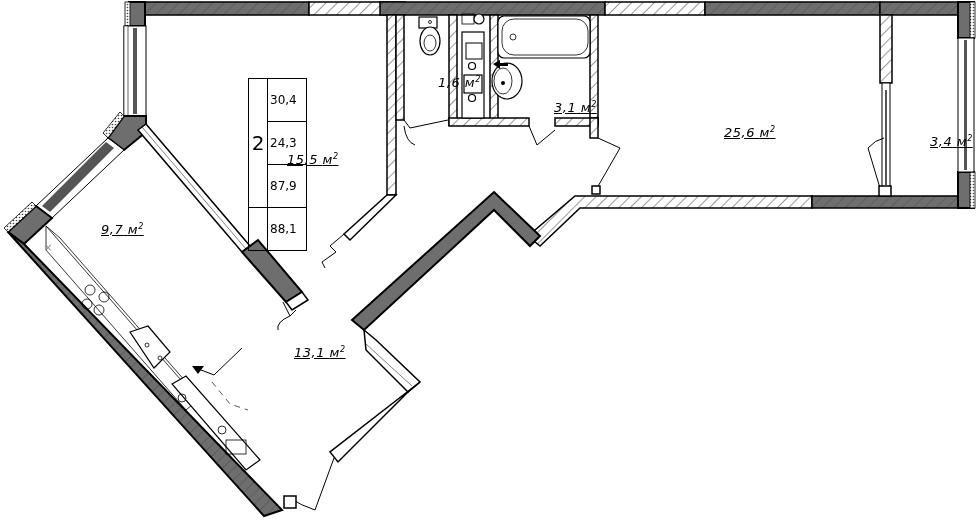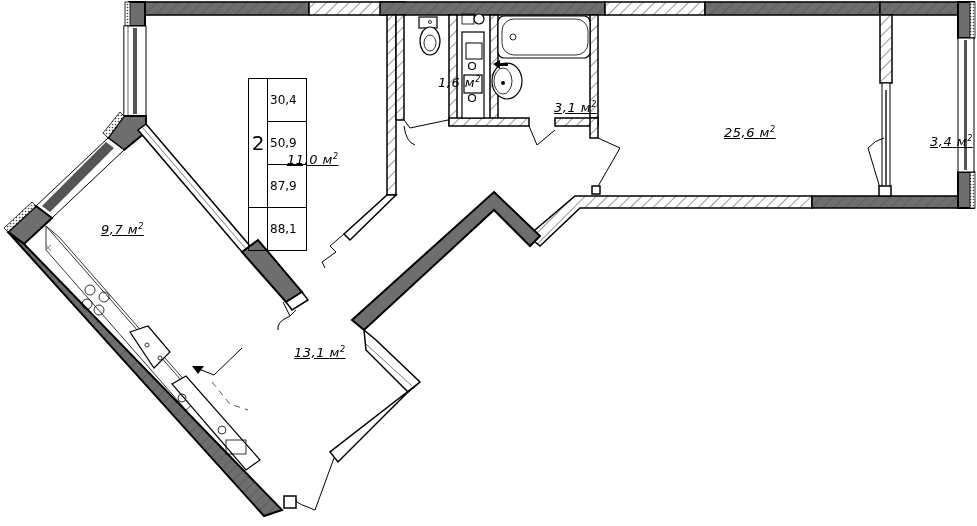--- a/index.html
+++ b/index.html
@@ -185,34 +185,34 @@
   <polyline points="212,382 230,404 248,410" class="dash"></polyline>
 </svg>
 
 <table class="legend">
   <tbody>
       <tr>
     <td class="rooms" rowspan="3">2</td>
     <td class="val">30,4</td>
   </tr>
   <tr>
-        <td class="val">50,9</td>
+        <td class="val">24,3</td>
       </tr>
   <tr>
         <td class="val">87,9</td>
       </tr>
   <tr>
     <td></td>
     <td class="val">88,1</td>
   </tr>
 </tbody>
   </table>
 
 <div class="area-label" style="left:287px; top:152px;">
-  <span>11,0</span> <span>м</span><sup>2</sup>
+  <span>15,5</span> <span>м</span><sup>2</sup>
 </div>
 <div class="area-label" style="left:101px; top:222px;">
   <span>9,7</span> <span>м</span><sup>2</sup>
 </div>
 <div class="area-label" style="left:294px; top:345px;text-align:center;">
   <span>13,1</span> <span>м</span><sup>2</sup>
 </div>
 <div class="area-label" style="left:410px; top:75px; text-decoration:none;margin-left:28px;">
   <span>1,6</span> <span>м</span><sup>2</sup>
 </div>

